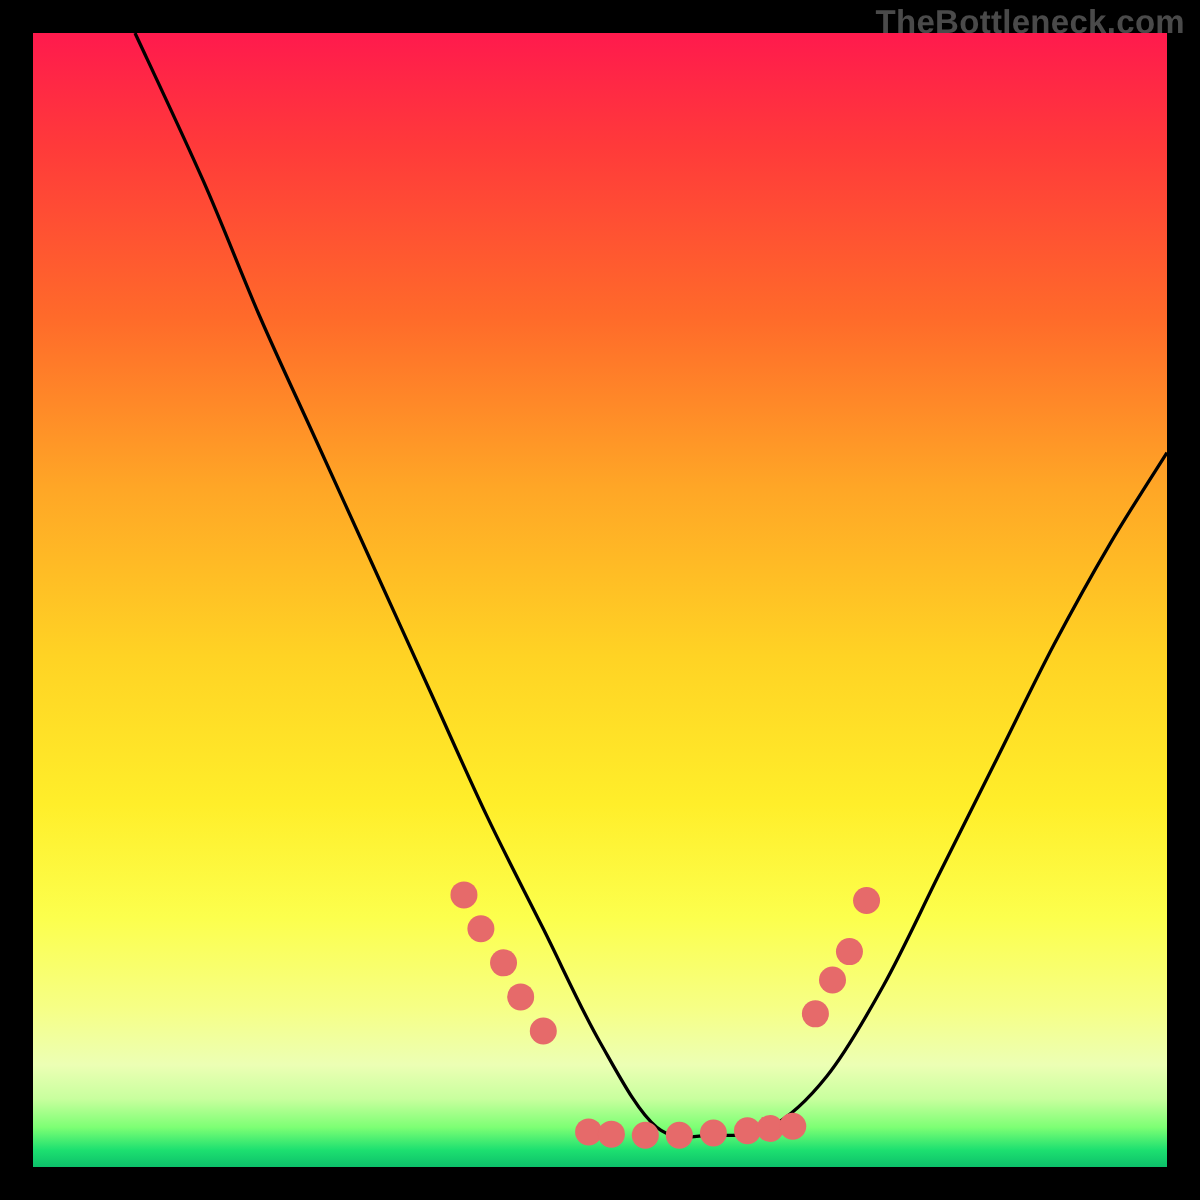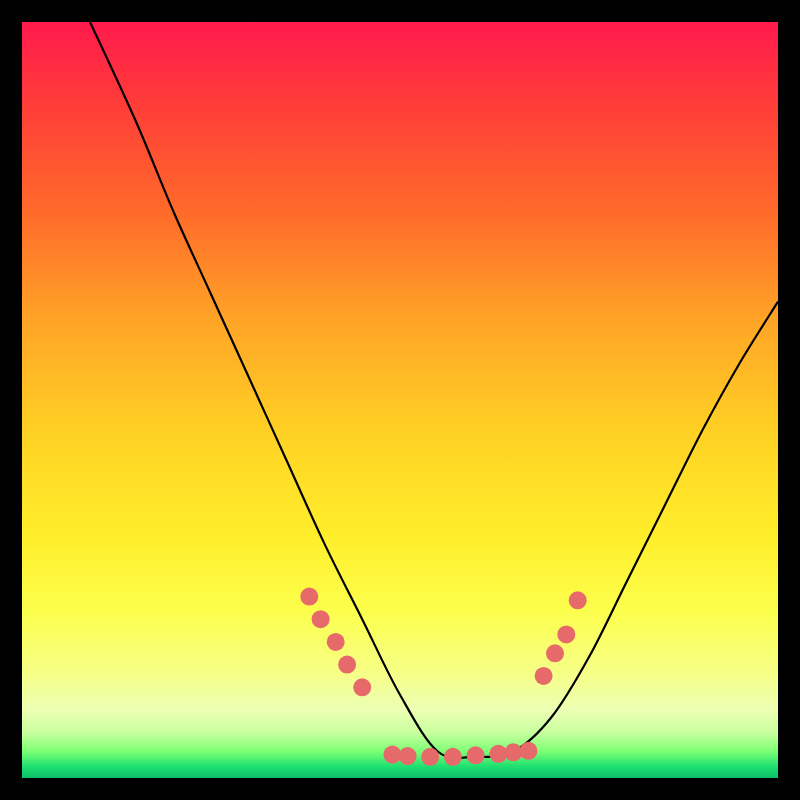--- a/index.html
+++ b/index.html
@@ -57,20 +57,21 @@
     top: 0;
     width: 756px;
     height: 756px;
     overflow: visible;
   }
 </style>
 </head>
 <body>
 
 <div class="chart-outer">
+  <div class="watermark">TheBottleneck.com</div>
 
   <div class="plot-area">
     <svg class="curve" viewBox="0 0 756 756" preserveAspectRatio="none">
       <path id="curve-path" fill="none" stroke="#000000" stroke-width="2.2" d="M 68.0 0.0 C 75.6 16.4, 99.5 66.8, 113.4 98.3 C 127.3 129.8, 138.6 160.0, 151.2 189.0 C 163.8 218.0, 176.4 244.4, 189.0 272.2 C 201.6 299.9, 214.2 327.6, 226.8 355.3 C 239.4 383.0, 252.0 410.8, 264.6 438.5 C 277.2 466.2, 289.8 495.2, 302.4 521.6 C 315.0 548.1, 327.6 572.0, 340.2 597.2 C 352.8 622.4, 365.4 650.8, 378.0 672.8 C 390.6 694.9, 403.2 719.2, 415.8 729.5 C 428.4 739.9, 441.0 734.8, 453.6 734.8 C 466.2 734.8, 478.8 736.1, 491.4 729.5 C 504.0 723.0, 516.6 711.3, 529.2 695.5 C 541.8 679.8, 554.4 657.7, 567.0 635.0 C 579.6 612.4, 592.2 584.6, 604.8 559.4 C 617.4 534.2, 630.0 509.0, 642.6 483.8 C 655.2 458.6, 667.8 432.2, 680.4 408.2 C 693.0 384.3, 705.6 361.6, 718.2 340.2 C 730.8 318.8, 749.7 289.8, 756.0 279.7"></path>
       <g id="dots-group">
           <circle cx="287.3" cy="574.6" r="9" fill="#e66a6a"></circle>
           <circle cx="298.6" cy="597.2" r="9" fill="#e66a6a"></circle>
           <circle cx="313.7" cy="619.9" r="9" fill="#e66a6a"></circle>
           <circle cx="325.1" cy="642.6" r="9" fill="#e66a6a"></circle>
           <circle cx="340.2" cy="665.3" r="9" fill="#e66a6a"></circle>

